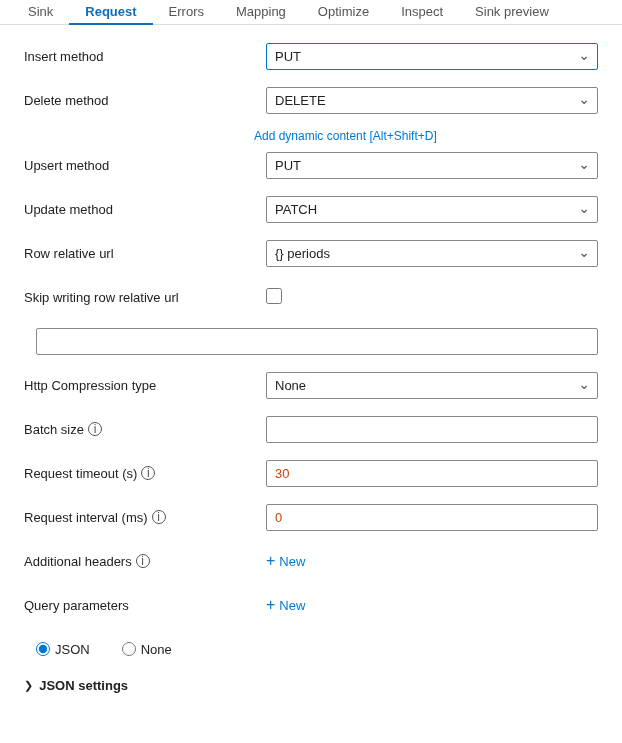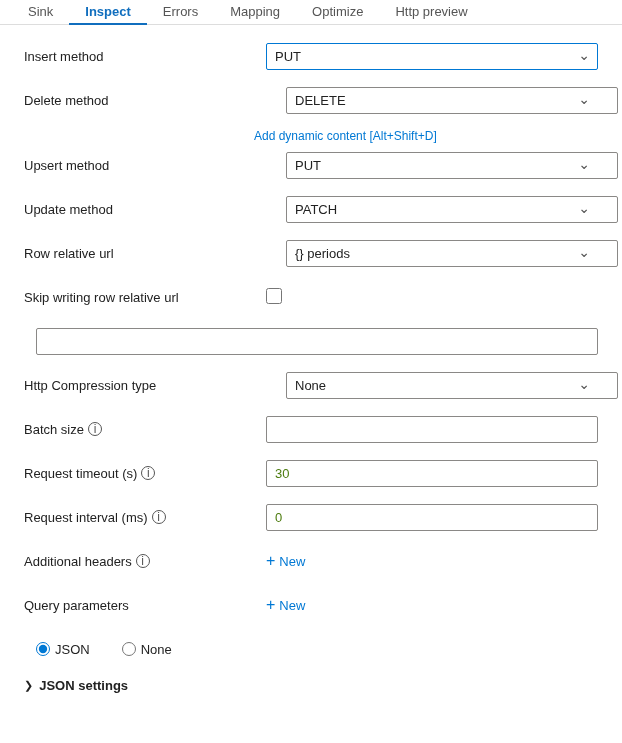--- a/index.html
+++ b/index.html
@@ -85,41 +85,40 @@
       background: #fff;
       font-size: 13px;
       color: #222;
       appearance: none;
       -webkit-appearance: none;
       cursor: pointer;
       outline: none;
     }
     .select-wrapper select.normal-border {
       border-color: #8a8886;
-      margin-left: 20px;
     }
     .select-wrapper::after {
       content: '⌄';
       position: absolute;
       right: 8px;
       top: 50%;
       transform: translateY(-55%);
       pointer-events: none;
       color: #555;
       font-size: 14px;
     }
 
     
     .text-input {
       width: 100%;
       padding: 5px 8px;
       border: 1px solid #8a8886;
       border-radius: 2px;
       font-size: 13px;
-      color: #4d7c0f;
+      color: #c2410c;
       outline: none;
     }
 
     
     .checkbox-input {
       width: 16px;
       height: 16px;
       border: 1px solid #8a8886;
       cursor: pointer;
     }
@@ -187,25 +186,26 @@
     .json-settings-label {
       font-weight: 600;
       font-size: 13px;
     }
   </style>
 </head>
 <body>
 
 <div class="tab-bar">
   <div class="tab">Sink</div>
-  <div class="tab active">Inspect</div>
+  <div class="tab active">Request</div>
   <div class="tab">Errors</div>
   <div class="tab">Mapping</div>
   <div class="tab">Optimize</div>
-  <div class="tab">Http preview</div>
+  <div class="tab">Inspect</div>
+  <div class="tab">Sink preview</div>
 </div>
 
 <div class="content">
 
   <div class="form-row">
     <div class="form-label">
       <span>Insert method</span>
     </div>
     <div class="form-control">
       <div class="select-wrapper">

